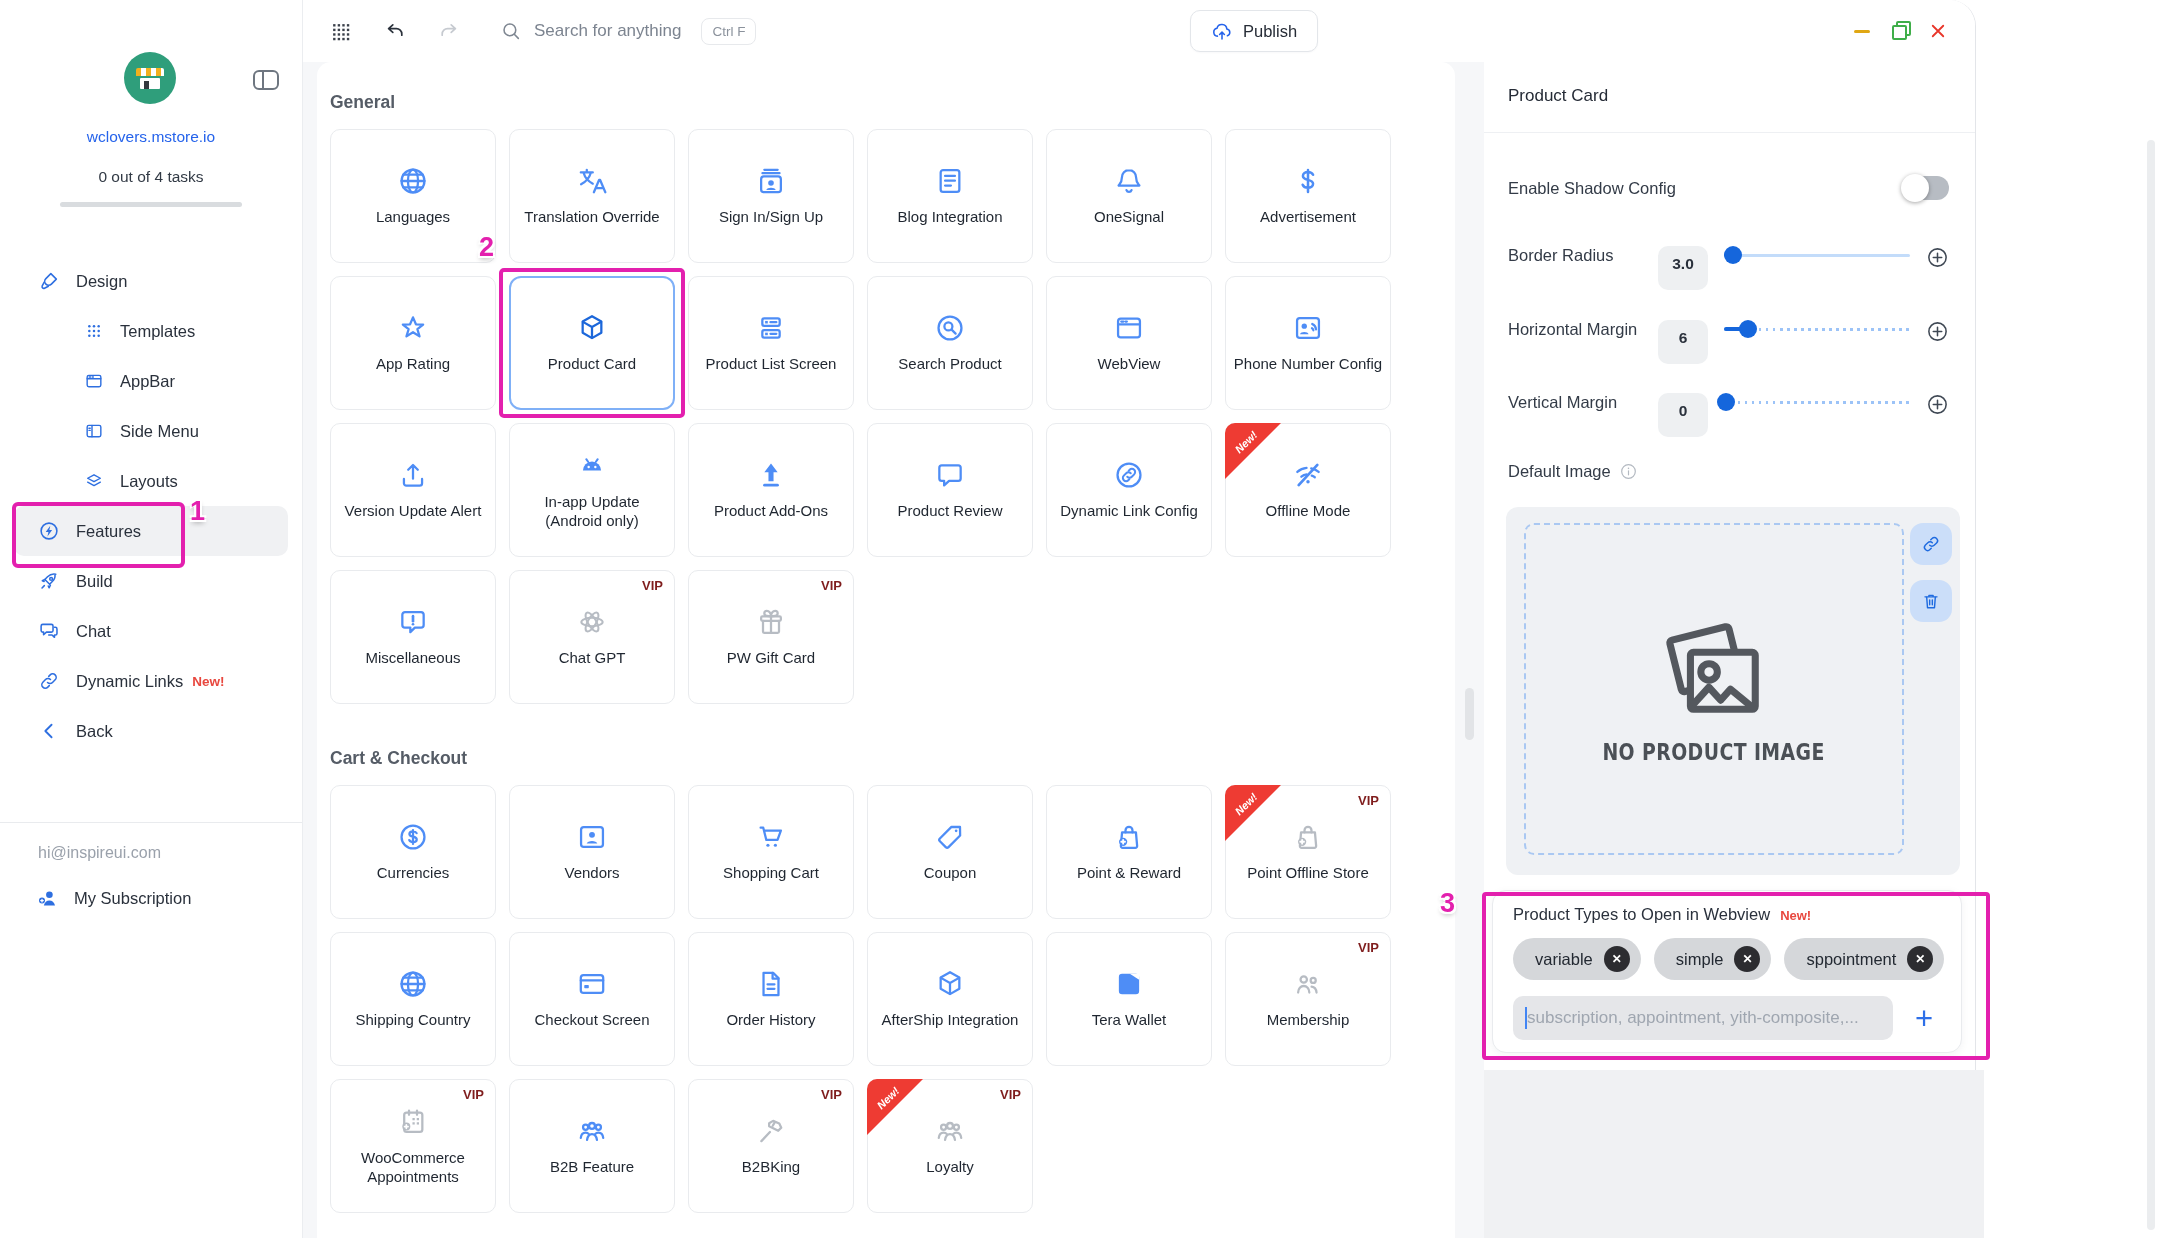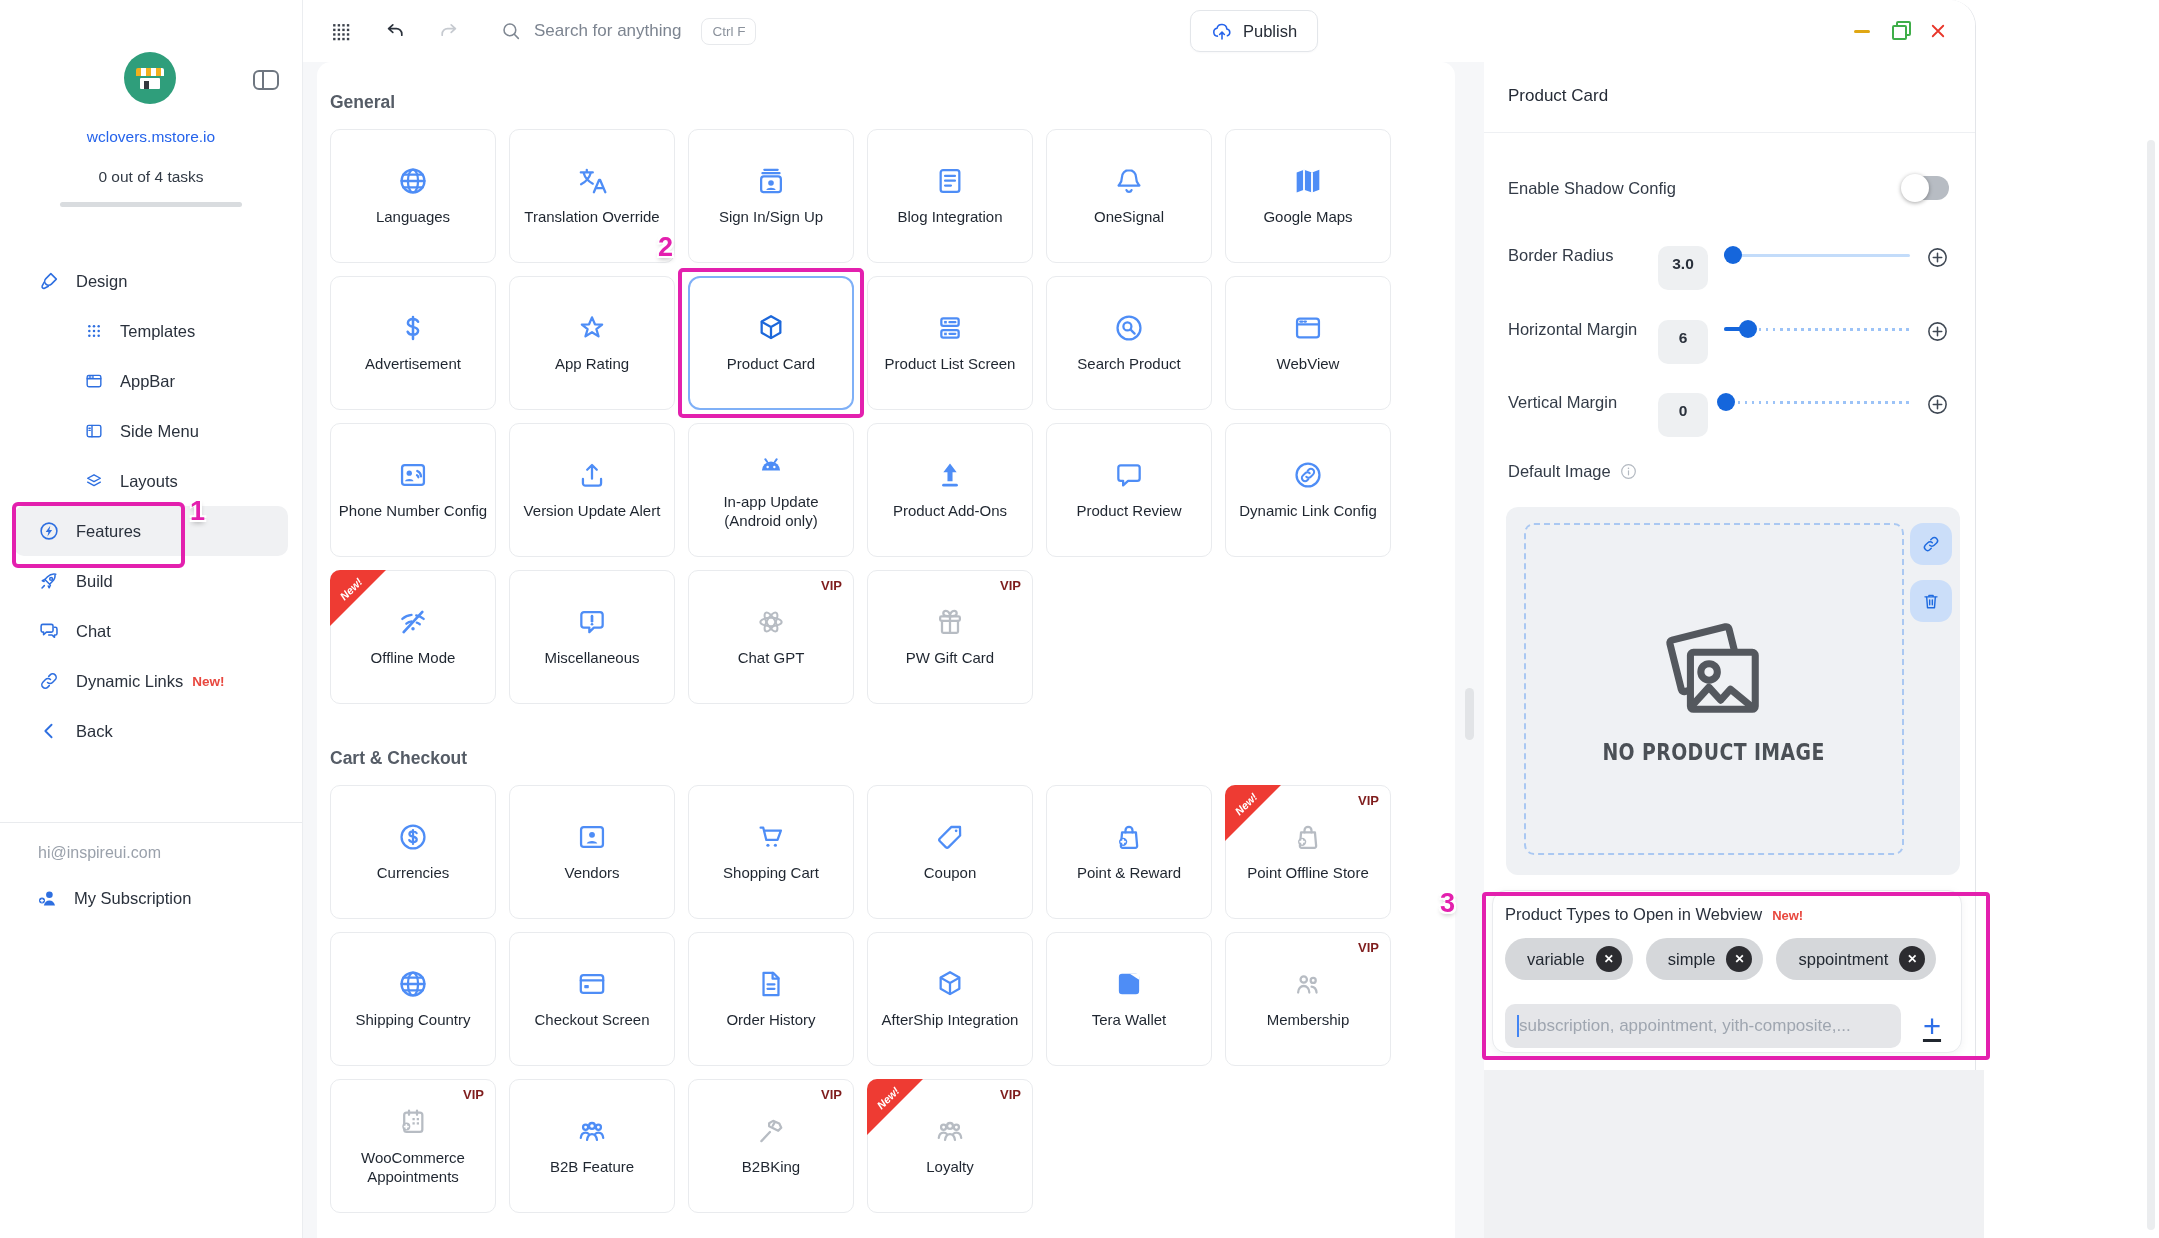--- a/index.html
+++ b/index.html
@@ -115,29 +115,29 @@
   .dimg-label svg{width:19px;height:19px;color:#b3b9c1;}
   .img-box{position:absolute;left:22px;top:445px;width:454px;height:368px;background:#eff1f4;border-radius:12px;}
   .img-dashed{position:absolute;left:18px;top:16px;right:56px;bottom:20px;border:2px dashed #aac8f2;border-radius:10px;
     display:flex;flex-direction:column;align-items:center;justify-content:center;gap:16px;}
   .noimg-text{font-size:23px;font-weight:700;color:#4b5056;letter-spacing:.5px;transform:scaleX(.82);white-space:nowrap;font-family:"DejaVu Sans","Liberation Sans",sans-serif;}
   .img-photos{width:126px;height:110px;color:#54585e;}
   .img-actions{position:absolute;right:8px;top:16px;display:flex;flex-direction:column;gap:15px;}
   .img-act-btn{width:42px;height:42px;border-radius:13px;background:#cbdef9;display:flex;align-items:center;justify-content:center;color:#1f6be0;cursor:pointer;}
   .img-act-btn svg{width:20px;height:20px;}
   .pt-card{position:absolute;left:8px;top:828px;width:470px;height:163px;background:#fff;border:1px solid #e9ebee;border-radius:14px;
-    box-shadow:0 2px 8px rgba(25,35,55,.05);box-sizing:border-box;padding:14px 12px;}
+    box-shadow:0 2px 8px rgba(25,35,55,.05);box-sizing:border-box;padding:14px 20px;}
   .pt-head{display:flex;align-items:baseline;gap:10px;}
   .pt-label{font-size:16.5px;color:#2a313c;}
   .pt-new{color:#e8483f;font-size:13px;font-weight:700;}
   .chips{display:flex;gap:13px;margin-top:14px;}
   .chip{height:42px;border-radius:22px;background:#d5d7da;display:flex;align-items:center;gap:11px;padding:0 11px 0 22px;cursor:default;}
   .chip-label{font-size:16.5px;color:#232932;}
   .chip-x{width:26px;height:26px;border-radius:50%;background:#2c2c30;color:#fff;border:none;display:flex;align-items:center;justify-content:center;font-size:12px;font-weight:700;cursor:pointer;padding:0;}
-  .pt-input-row{display:flex;align-items:center;gap:14px;margin-top:24px;text-decoration:underline;}
+  .pt-input-row{display:flex;align-items:center;gap:14px;margin-top:16px;}
   .pt-input-wrap{position:relative;flex:1;height:44px;}
   .pt-input{width:100%;height:44px;box-sizing:border-box;background:#e5e6e9;border:none;border-radius:10px;padding:0 14px;
     font-size:17px;color:#30363f;font-family:inherit;outline:none;}
   .pt-input::placeholder{color:#9fa6b0;}
   .fake-caret{position:absolute;left:12px;top:11px;width:2px;height:22px;background:#4285f4;}
   .pt-add{width:34px;text-align:center;font-size:31px;font-weight:500;color:#2e6fe8;cursor:pointer;line-height:1;background:none;border:none;padding:0;font-family:inherit;}
   .panel-bottom{position:absolute;left:0;right:-9px;top:1008px;bottom:0;background:#f0f1f3;}
 </style>
 </head>
 <body>
@@ -622,26 +622,20 @@
     <div class="fc-label">Blog Integration</div>
   </div>
           <div class="fcard">
     <svg class="ic ic-card">
               <use href="#i-bell"></use>
             </svg>
     <div class="fc-label">OneSignal</div>
   </div>
           <div class="fcard">
     <svg class="ic ic-card">
-              <use href="#i-map"></use>
-            </svg>
-    <div class="fc-label">Google Maps</div>
-  </div>
-          <div class="fcard">
-    <svg class="ic ic-card">
               <use href="#i-dollar"></use>
             </svg>
     <div class="fc-label">Advertisement</div>
   </div>
           <div class="fcard">
     <svg class="ic ic-card">
               <use href="#i-star"></use>
             </svg>
     <div class="fc-label">App Rating</div>
   </div>

